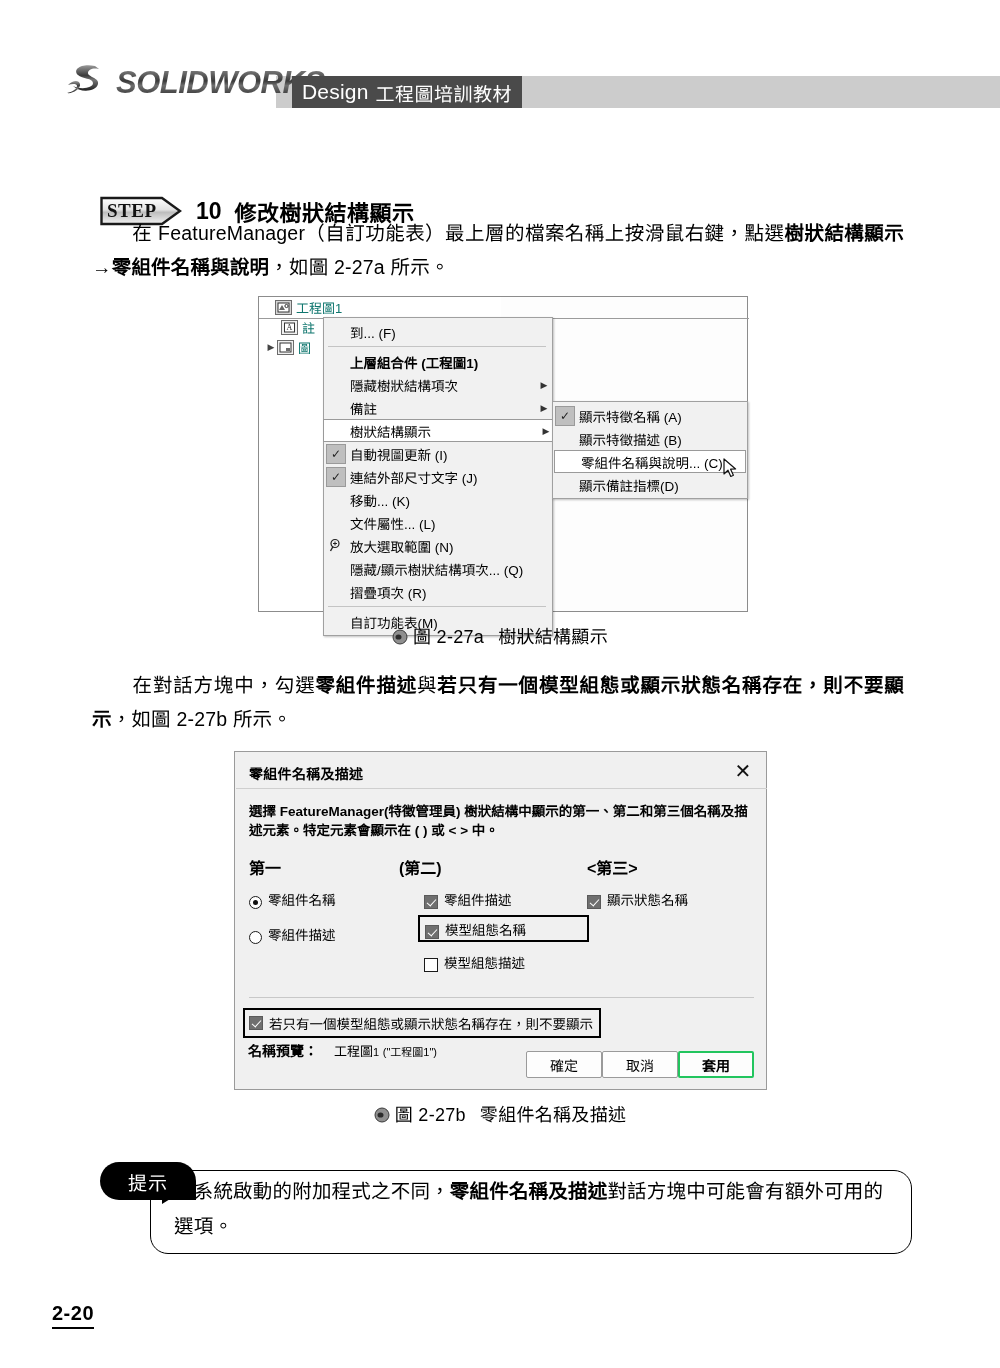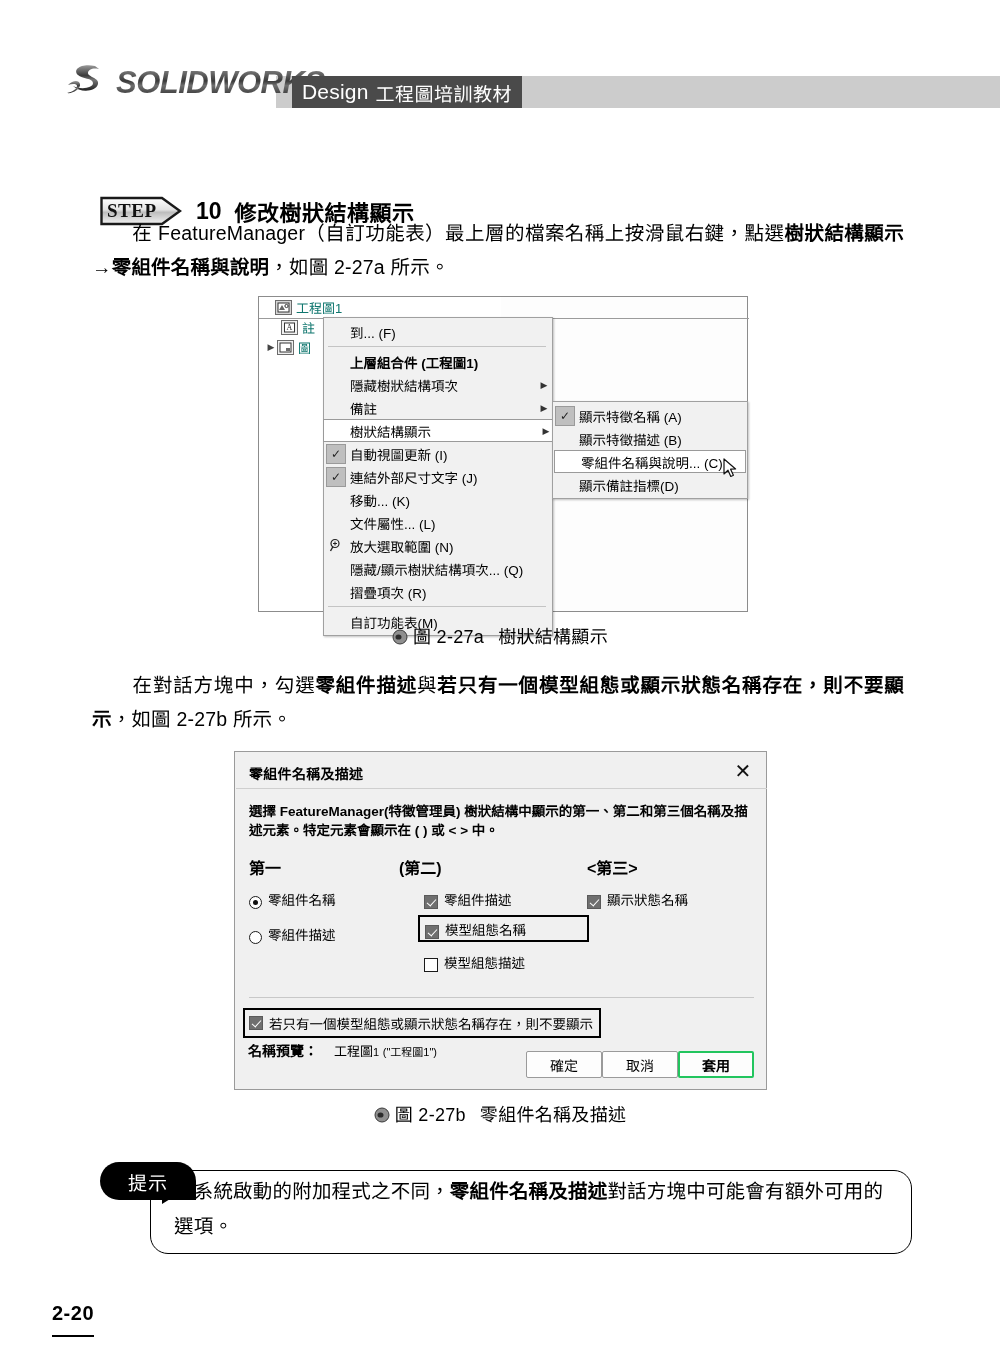--- a/index.html
+++ b/index.html
@@ -426,21 +426,21 @@
   }
 
   
   .pagenum {
     position: absolute;
     left: 52px; top: 1302px;
     font-size: 20px;
     font-weight: bold;
     letter-spacing: .5px;
     border-bottom: 2.2px solid #000;
-    padding-bottom: 10px;
+    padding-bottom: 2px;
     font-family: "Liberation Sans", sans-serif;
   }
 </style>
 </head>
 <body>
 
 <div class="hdr">
   <div class="hdr-bar-right"></div>
   <div class="hdr-logo-wrap">
     <span class="ds-mark">

